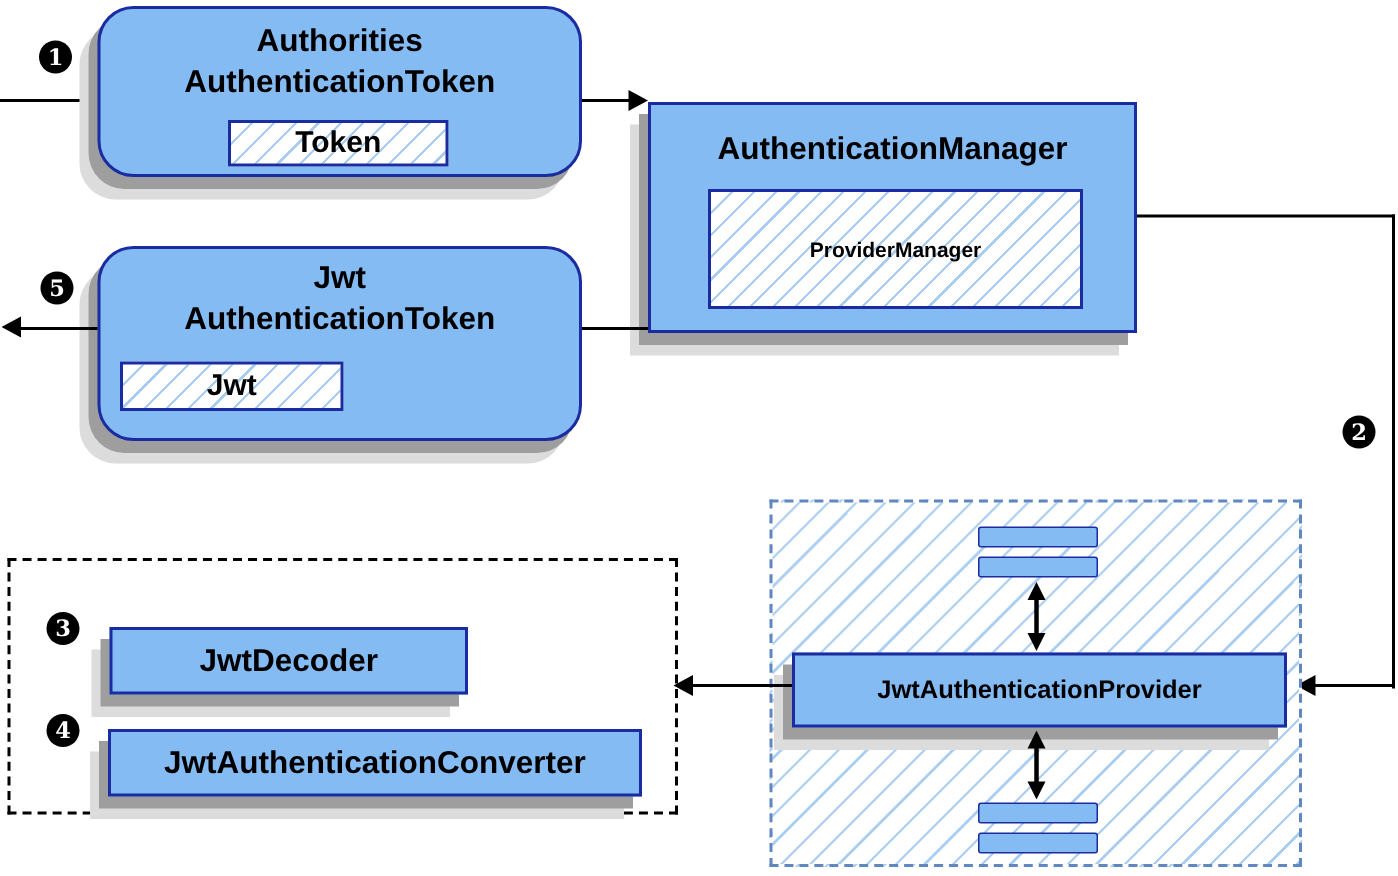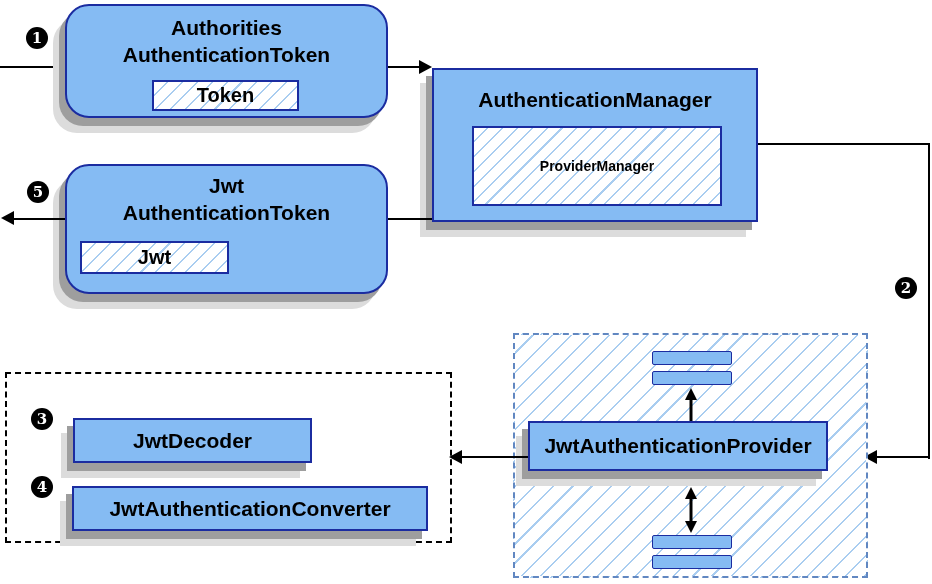--- a/index.html
+++ b/index.html
@@ -115,21 +115,21 @@
   <div class="group-blue" style="left:513px; top:333px; width:355px; height:245px;">
     <div class="slot-bar" style="left:137px; top:16px;"></div>
     <div class="slot-bar" style="left:137px; top:36px;"></div>
 
     <svg class="dbl-arrow" style="left:167px; top:53px;" width="18" height="46" viewBox="0 0 18 46">
       <line x1="9" y1="9" x2="9" y2="37" stroke="#000" stroke-width="3"></line>
       <polygon points="9,0 3,12 15,12" fill="#000"></polygon>
       <polygon points="9,46 3,34 15,34" fill="#000"></polygon>
     </svg>
 
-    <div class="node center-flex" style="left:13px; top:86px; width:300px; height:50px; font-weight:bold; font-size:21px;">JwtAuthenticationProvider</div>
+    <div class="node center-flex" style="left:13px; top:100px; width:330px; height:50px; font-weight:bold; font-size:17px;">JwtAuthenticationProvider</div>
 
     <svg class="dbl-arrow" style="left:167px; top:152px;" width="18" height="46" viewBox="0 0 18 46">
       <line x1="9" y1="9" x2="9" y2="37" stroke="#000" stroke-width="3"></line>
       <polygon points="9,0 3,12 15,12" fill="#000"></polygon>
       <polygon points="9,46 3,34 15,34" fill="#000"></polygon>
     </svg>
 
     <div class="slot-bar" style="left:137px; top:200px;"></div>
     <div class="slot-bar" style="left:137px; top:220px;"></div>
   </div>

